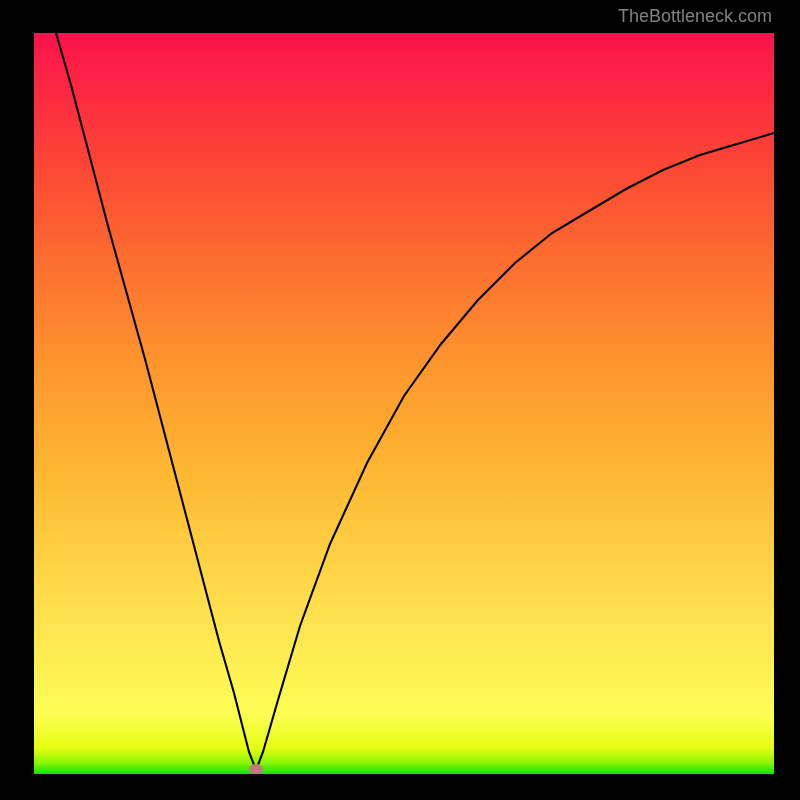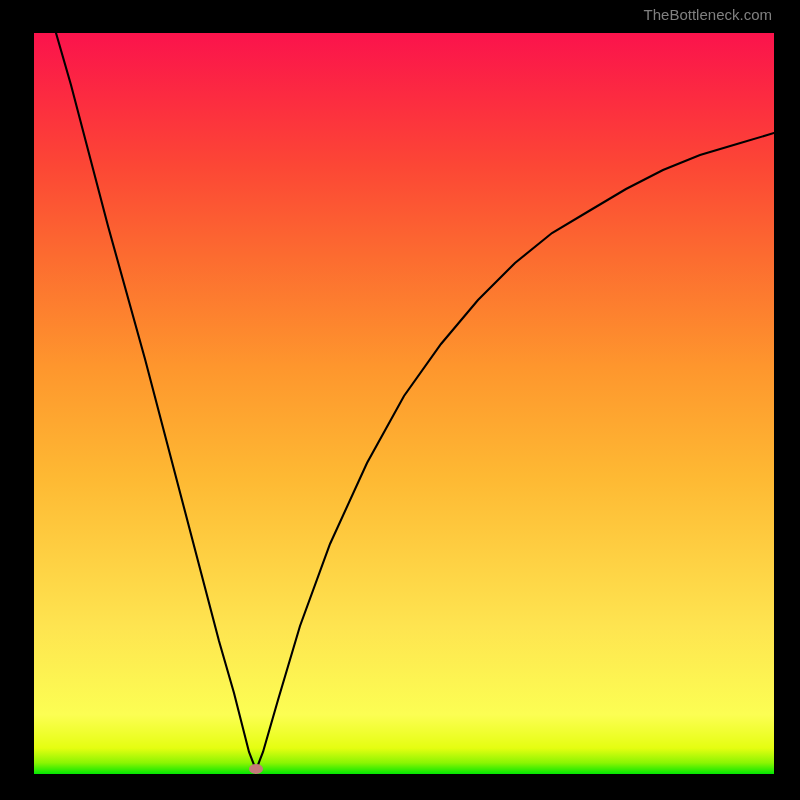--- a/index.html
+++ b/index.html
@@ -38,21 +38,21 @@
     left: 0;
     top: 0;
     width: 100%;
     height: 100%;
   }
   .watermark {
     position: absolute;
     top: 6px;
     right: 28px;
     font-family: Arial, Helvetica, sans-serif;
-    font-size: 15px;
+    font-size: 18px;
     font-weight: 400;
     color: #808080;
     letter-spacing: 0px;
   }
 </style>
 </head>
 <body>
 
 <div class="frame">
 

